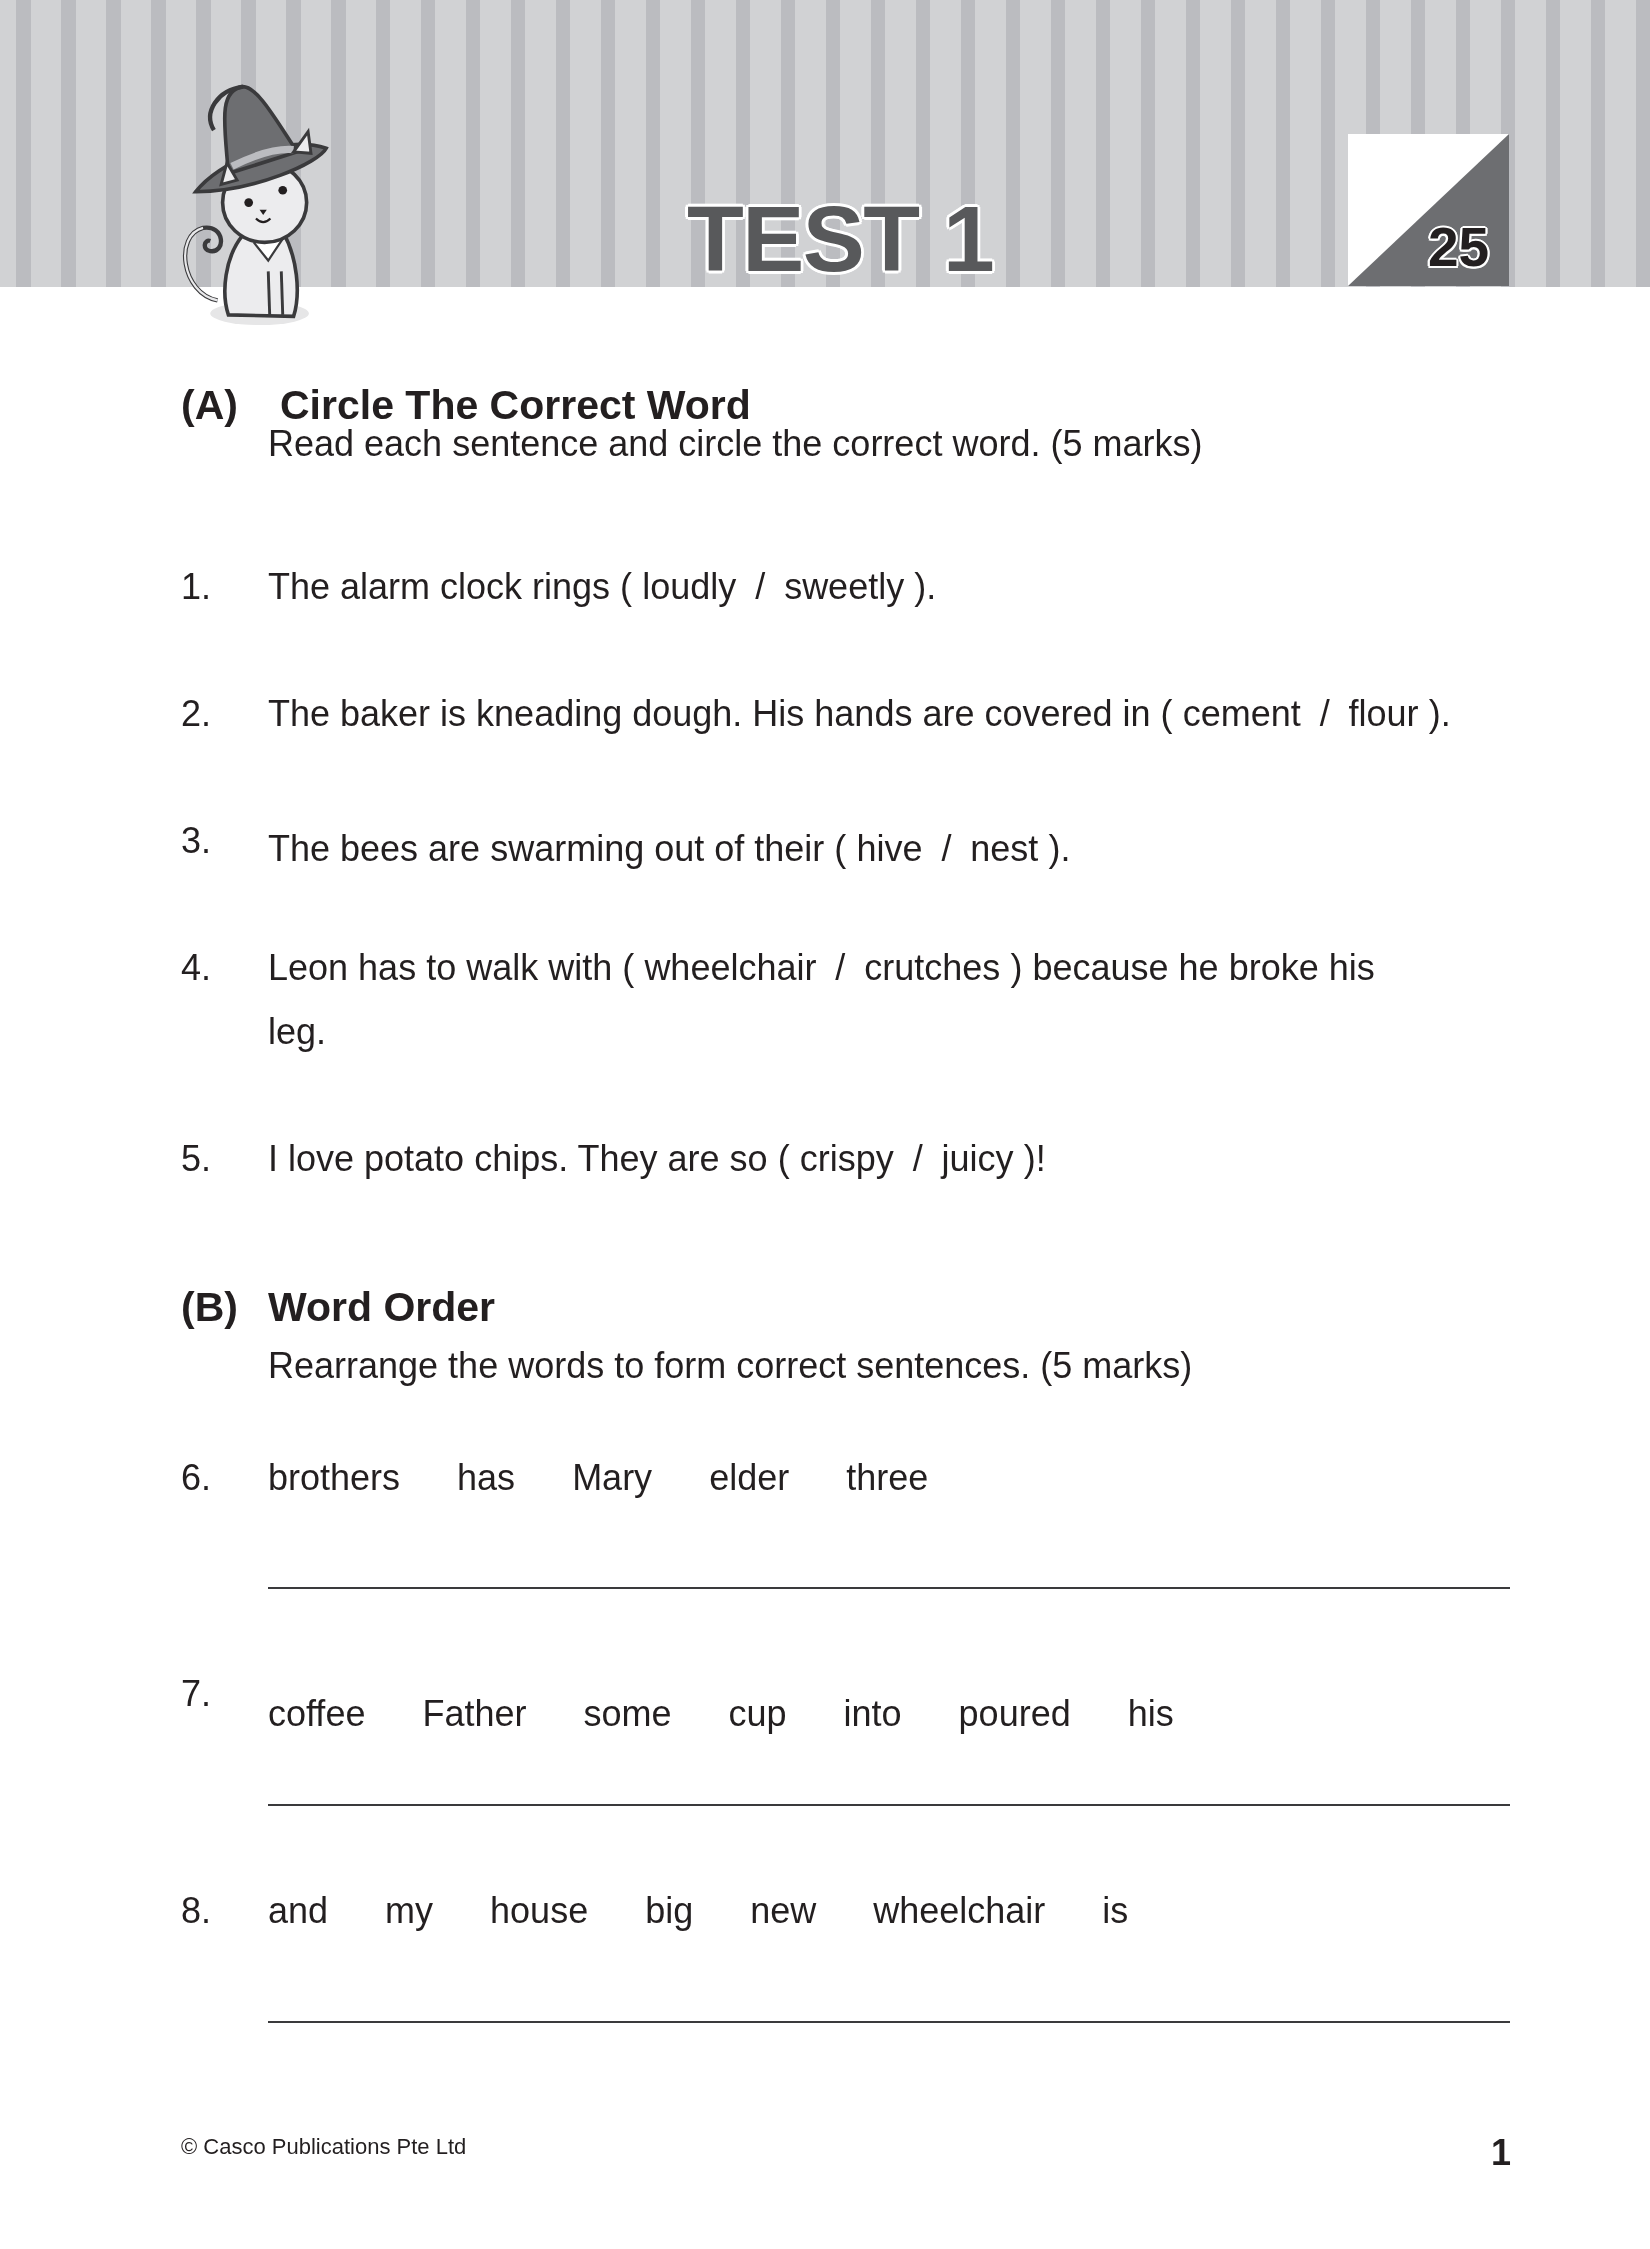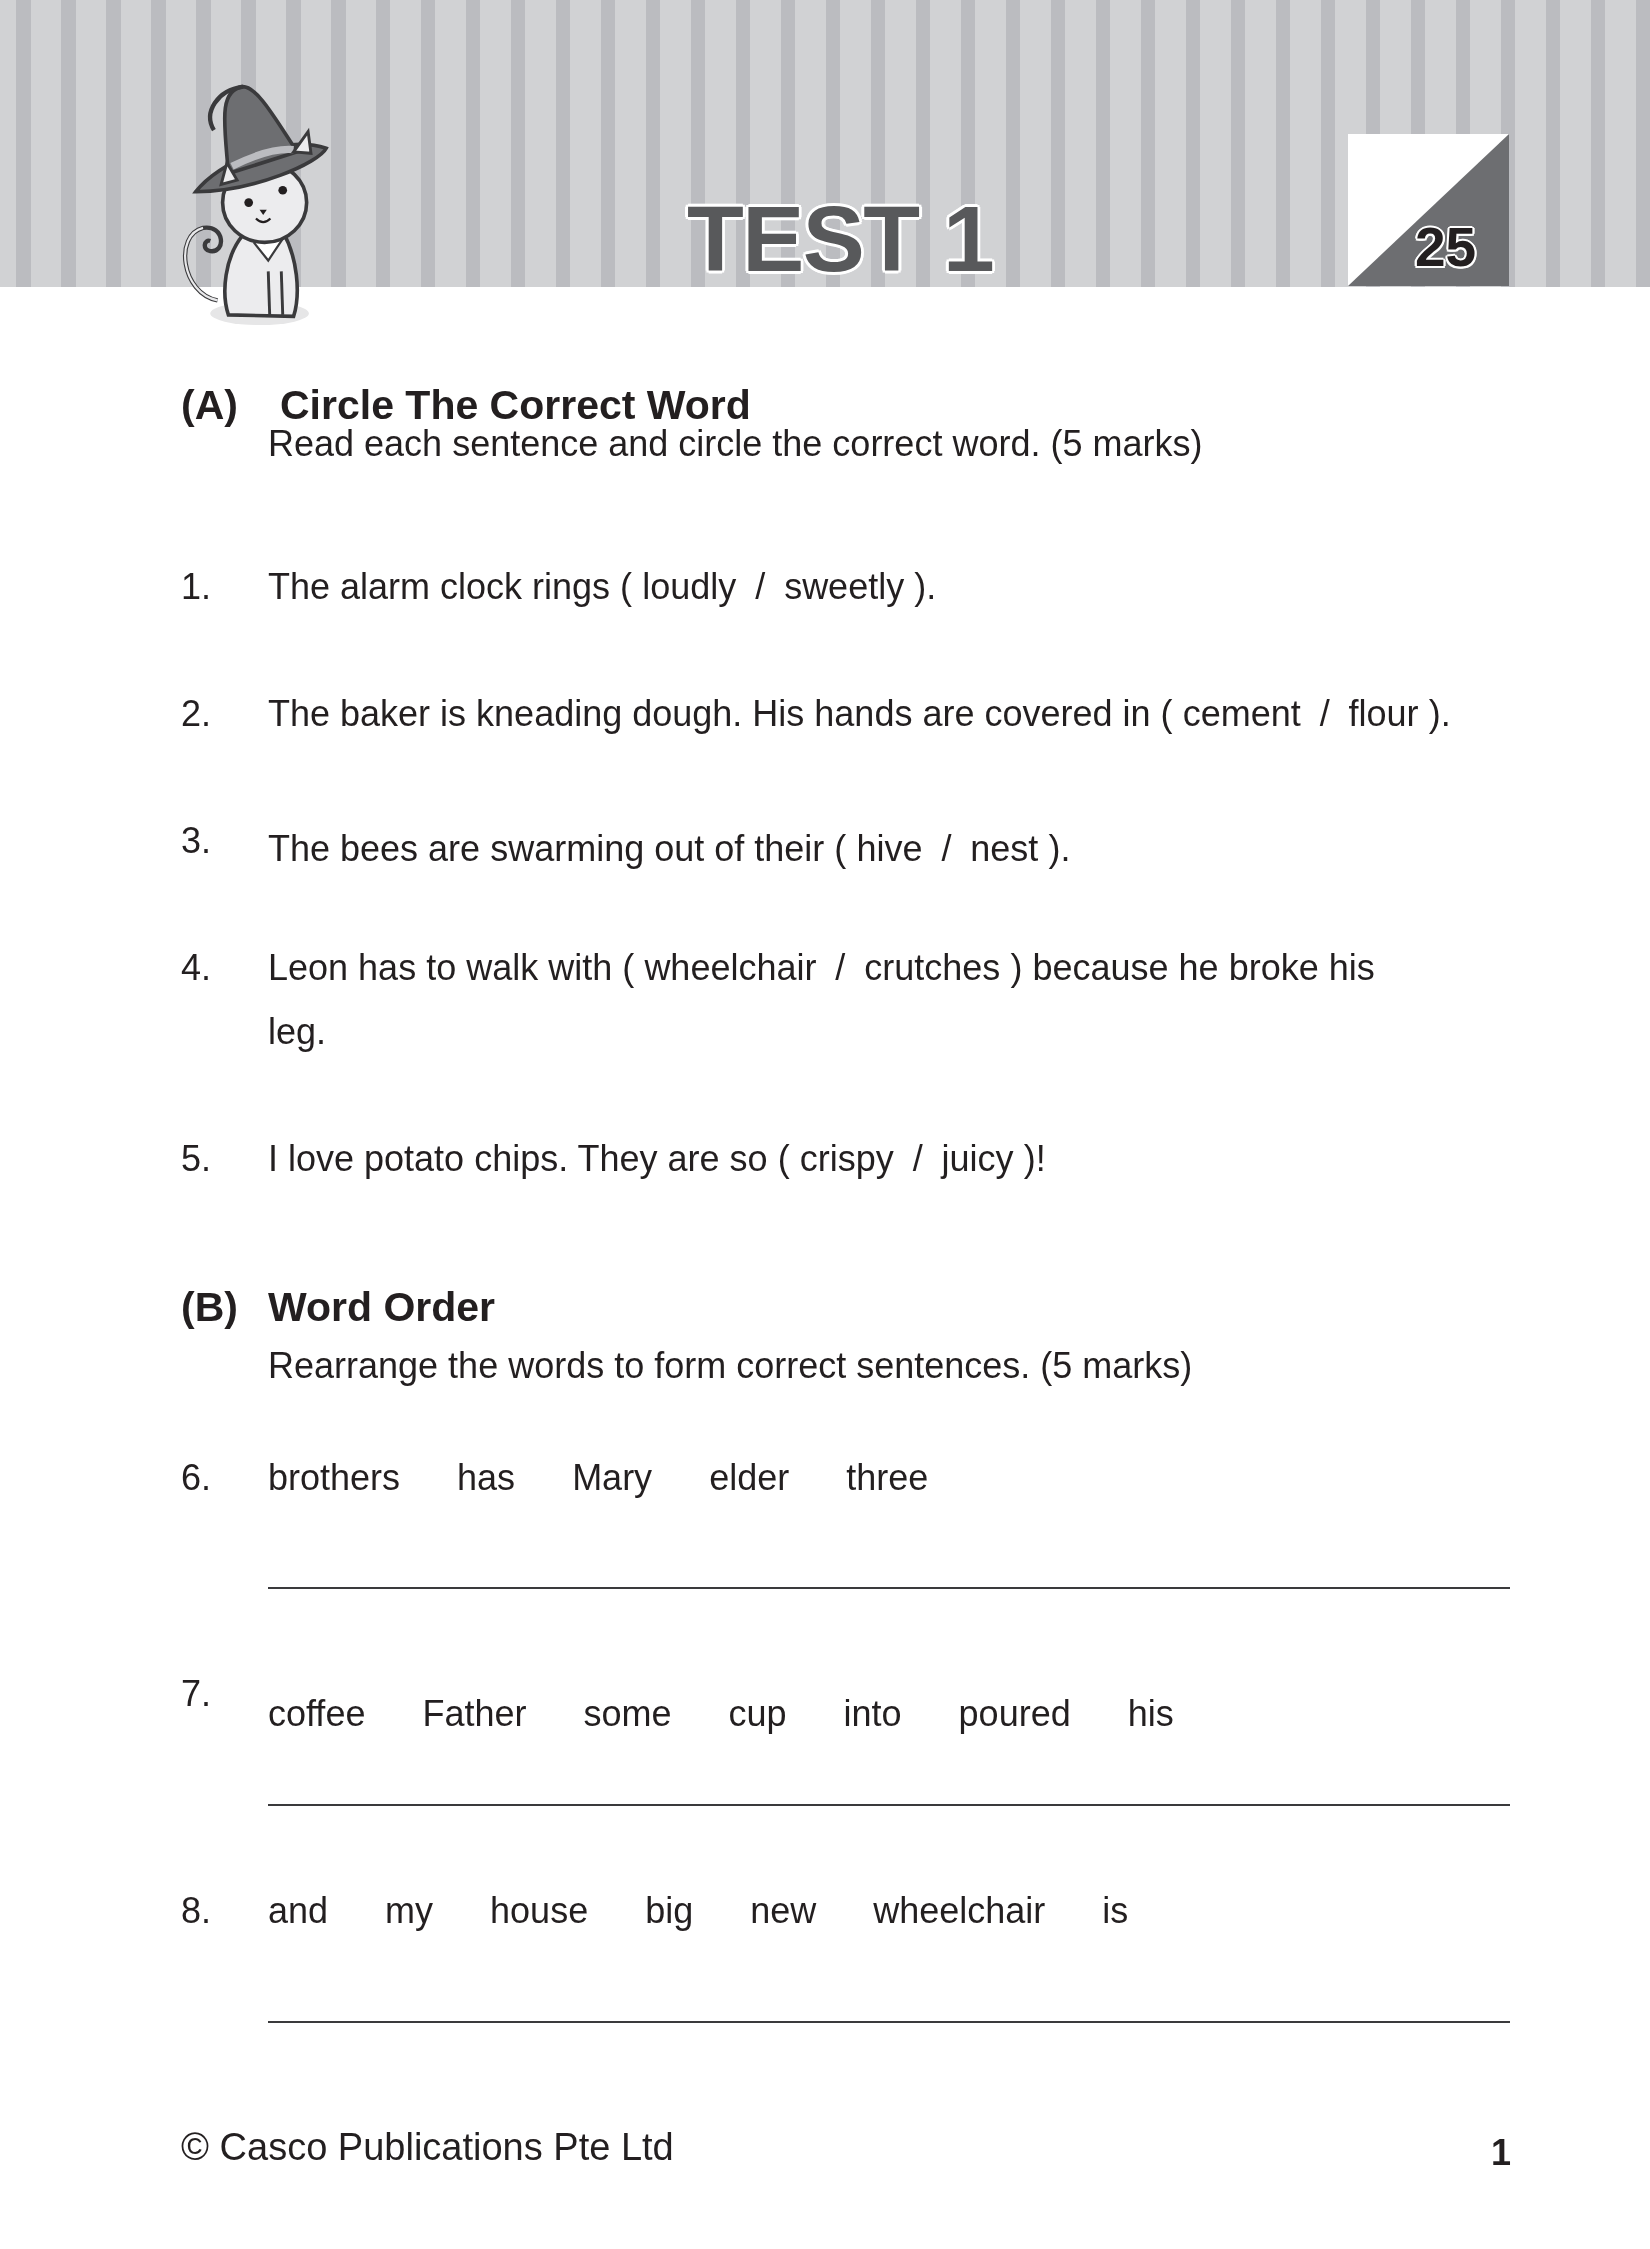--- a/index.html
+++ b/index.html
@@ -7,35 +7,35 @@
          font-family: "Liberation Sans", "DejaVu Sans", sans-serif; color: #231f20; }
   .header { position: absolute; left: 0; top: 0; width: 1651px; height: 287px;
     background: repeating-linear-gradient(90deg, #d1d2d4 0px, #d1d2d4 16px, #bbbcc0 16px, #bbbcc0 30.5px, #d1d2d4 30.5px, #d1d2d4 45px); }
   .mascot { position: absolute; left: 174px; top: 83px; width: 174px; height: 250px; }
   .title { position: absolute; left: 0; width: 1651px; top: 173px; text-align: center;
     font-weight: bold; font-size: 93px; line-height: 93px; color: #58595b; letter-spacing: -1.5px;
     -webkit-text-stroke: 0px; text-shadow: 2.9px 0 0 #fff, -2.9px 0 0 #fff, 0 2.9px 0 #fff, 0 -2.9px 0 #fff,
     2.2px 2.2px 0 #fff, -2.2px -2.2px 0 #fff, 2.2px -2.2px 0 #fff, -2.2px 2.2px 0 #fff; margin-top: 20px; }
   .title span { position: relative; left: 14.5px; }
   .score-box { position: absolute; left: 1348px; top: 134px; width: 161px; height: 152px; }
-  .score-text { position: absolute; left: 1415px; top: 218px; width: 87px; 
+  .score-text { position: absolute; left: 1415px; top: 218px; width: 87px; text-align: center;
     font-weight: bold; font-size: 55px; line-height: 58px; color: #231f20;
     text-shadow: 2.2px 0 0 #fff, -2.2px 0 0 #fff, 0 2.2px 0 #fff, 0 -2.2px 0 #fff,
     1.5px 1.5px 0 #fff, -1.5px -1.5px 0 #fff, 1.5px -1.5px 0 #fff, -1.5px 1.5px 0 #fff; }
   .abs { position: absolute; white-space: nowrap; }
   .sec-label { font-weight: bold; font-size: 41px; line-height: 46px; }
   .sec-title { font-weight: bold; font-size: 41px; line-height: 46px; }
   .instr { font-size: 36px; line-height: 44px; }
   .qnum { font-size: 36px; line-height: 44px; }
   .qtext { font-size: 36px; line-height: 44px; }
   .choice { padding: 0 10.2px; }
   .slash { padding: 0 8.7px; }
   .word { display: inline-block; margin-right: 57px; }
   .answer-line { position: absolute; left: 268px; width: 1242px; height: 0; border-top: 2.2px solid #3a3a3c; }
-  .footer-left { font-size: 38px; line-height: 36px; }
+  .footer-left { font-size: 22px; line-height: 36px; }
   .footer-right { font-size: 36px; font-weight: bold; line-height: 41px; }
 </style>
 </head>
 <body>
 
 <div class="header"></div>
 
 <svg class="mascot" viewBox="0 0 240 345">
   <ellipse cx="118" cy="318" rx="68" ry="16" fill="#e6e6e7"></ellipse>
 

